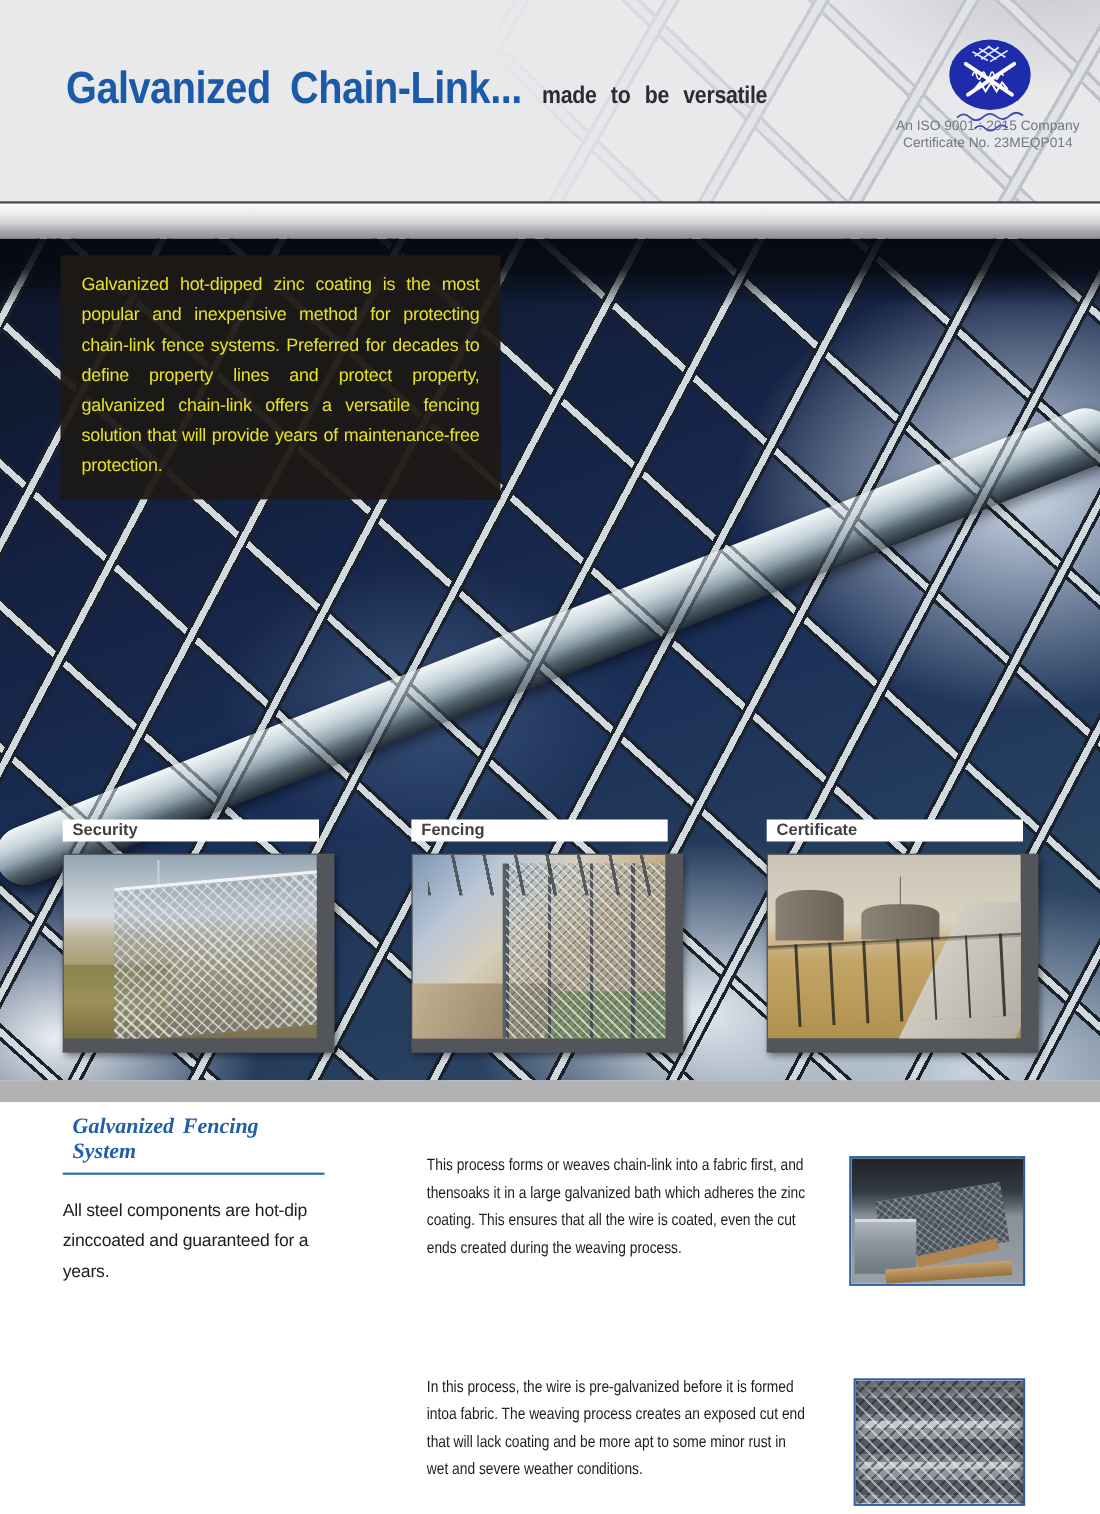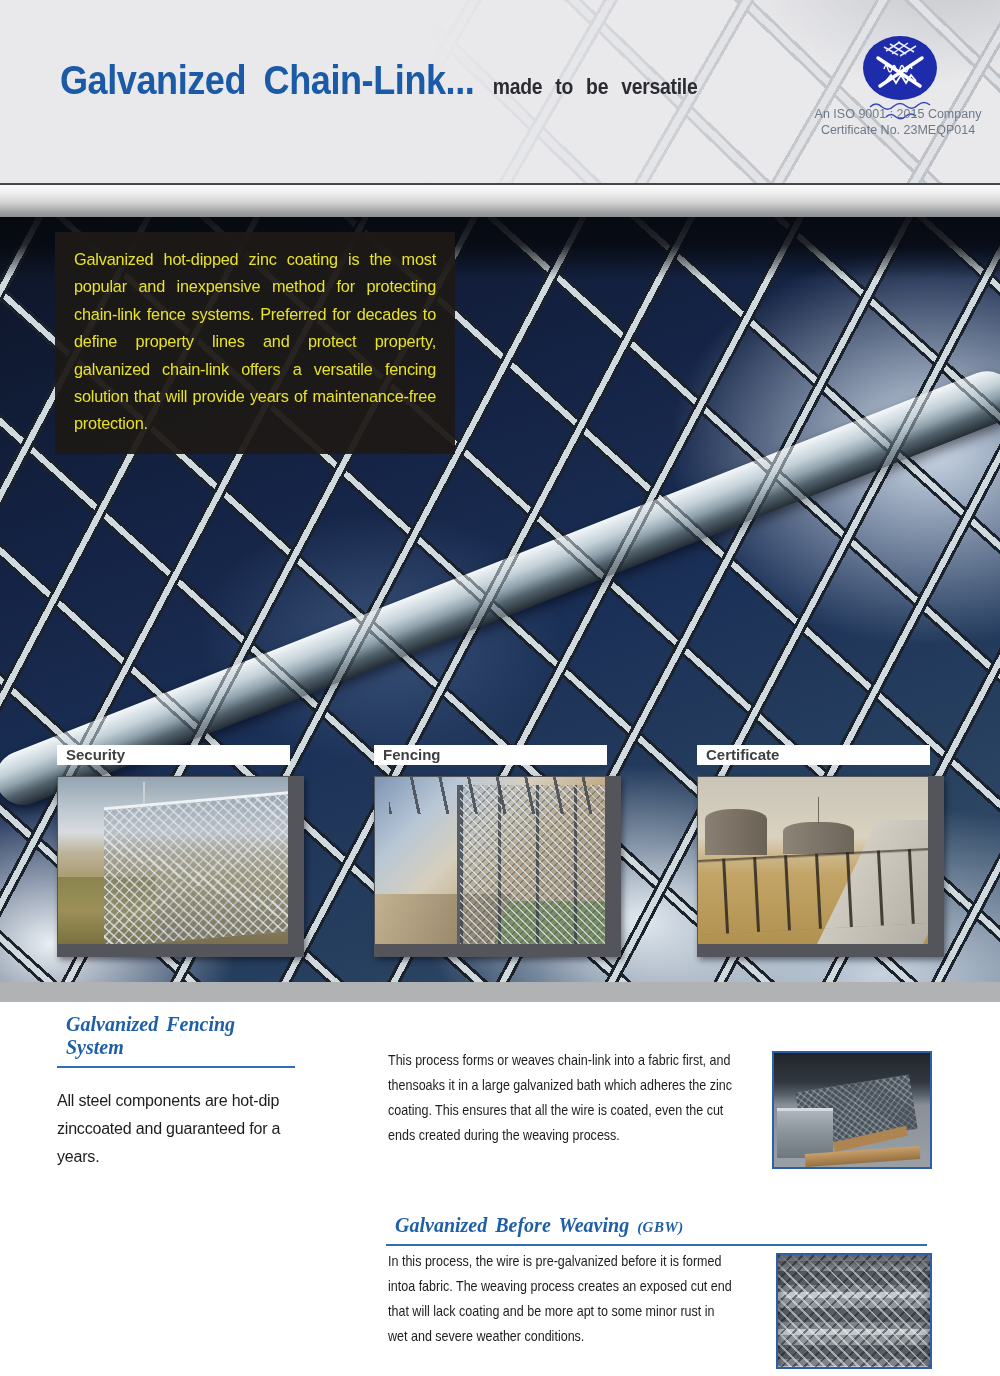--- a/index.html
+++ b/index.html
@@ -285,24 +285,20 @@
 ends created during the weaving process.</div>
     <div class="tech-photo p-gaw">
       <div class="scene scene-gaw">
         <div class="gaw-sheet"></div>
         <div class="gaw-machine"></div>
         <div class="gaw-beam2"></div>
         <div class="gaw-beam1"></div>
       </div>
     </div>
 
-    <h3 class="sec-heading h-gbw">
-      <span>Galvanized Before Weaving</span>
-      <span class="sec-abbr">(GBW)</span>
-    </h3>
     <div class="body-text cond b-gbw">In this process, the wire is pre-galvanized before it is formed
 intoa fabric. The weaving process creates an exposed cut end
 that will lack coating and be more apt to some minor rust in
 wet and severe weather conditions.</div>
     <div class="tech-photo p-gbw">
       <div class="scene scene-gbw"></div>
     </div>
 
   </div>
 </div>

